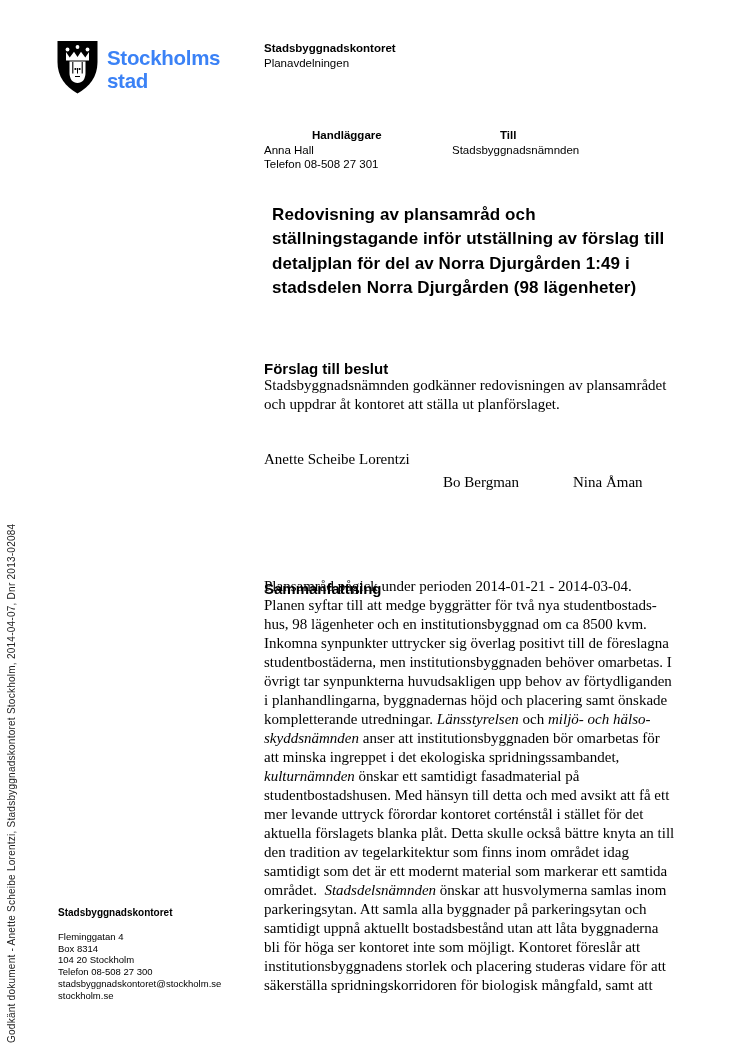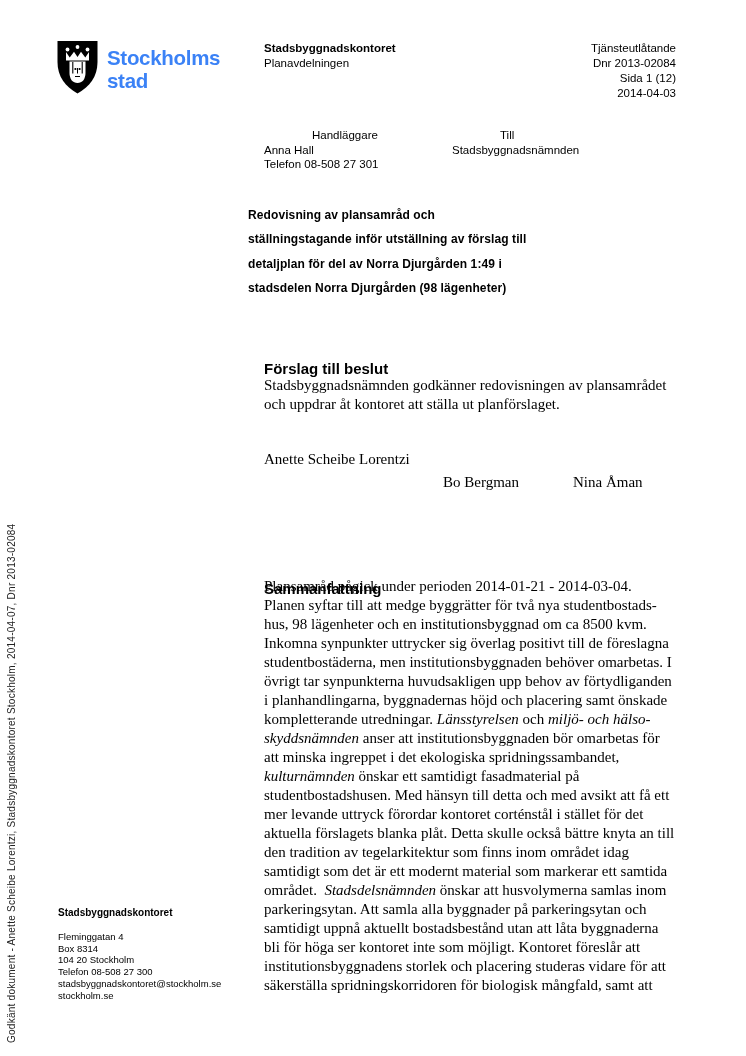--- a/index.html
+++ b/index.html
@@ -23,26 +23,26 @@
   }
 
   
   .header-left { left: 264px; top: 41px; font-size: 11.5px; line-height: 15px; }
   .header-left .b { font-weight: bold; }
   .header-right { right: 70px; top: 41px; text-align: right; font-size: 11.5px; line-height: 15px; }
 
   
   .contact-left  { left: 264px; top: 128px; font-size: 11.5px; line-height: 14.6px; }
   .contact-right { left: 452px; top: 128px; font-size: 11.5px; line-height: 14.6px; }
-  .contact-left .b, .contact-right .b { font-weight: normal; padding-left: 48px; }
+  .contact-left .b, .contact-right .b { font-weight: bold; padding-left: 48px; }
 
   
   .doc-title {
-    left: 248px; top: 203px; width: 470px;
-    font-weight: bold; font-size: 12px; line-height: 24.3px;
+    left: 272px; top: 203px; width: 470px;
+    font-weight: bold; font-size: 17px; line-height: 24.3px;
     letter-spacing: 0.1px;
   }
 
   
   .sec-heading { font-family: "Liberation Sans", sans-serif; font-weight: bold; font-size: 15px; margin-top: 24px; }
   .decision-heading { left: 264px; top: 336px; }
   .summary-heading  { left: 264px; top: 556px; }
 
   
   .serif { font-family: "Liberation Serif", serif; font-size: 15px; }
@@ -95,26 +95,20 @@
   <div class="abs logo-text">
     <div>Stockholms</div>
     <div>stad</div>
   </div>
 
   <div class="abs header-left">
     <div class="b">Stadsbyggnadskontoret</div>
     <div>Planavdelningen</div>
   </div>
 
-  <div class="abs header-right">
-    <div>Tjänsteutlåtande</div>
-    <div>Dnr 2013-02084</div>
-    <div>Sida 1 (12)</div>
-    <div>2014-04-03</div>
-  </div>
 
   <div class="abs contact-left">
     <div class="b">Handläggare</div>
     <div>Anna Hall</div>
     <div>Telefon 08-508 27 301</div>
   </div>
   <div class="abs contact-right">
     <div class="b">Till</div>
     <div>Stadsbyggnadsnämnden</div>
   </div>

